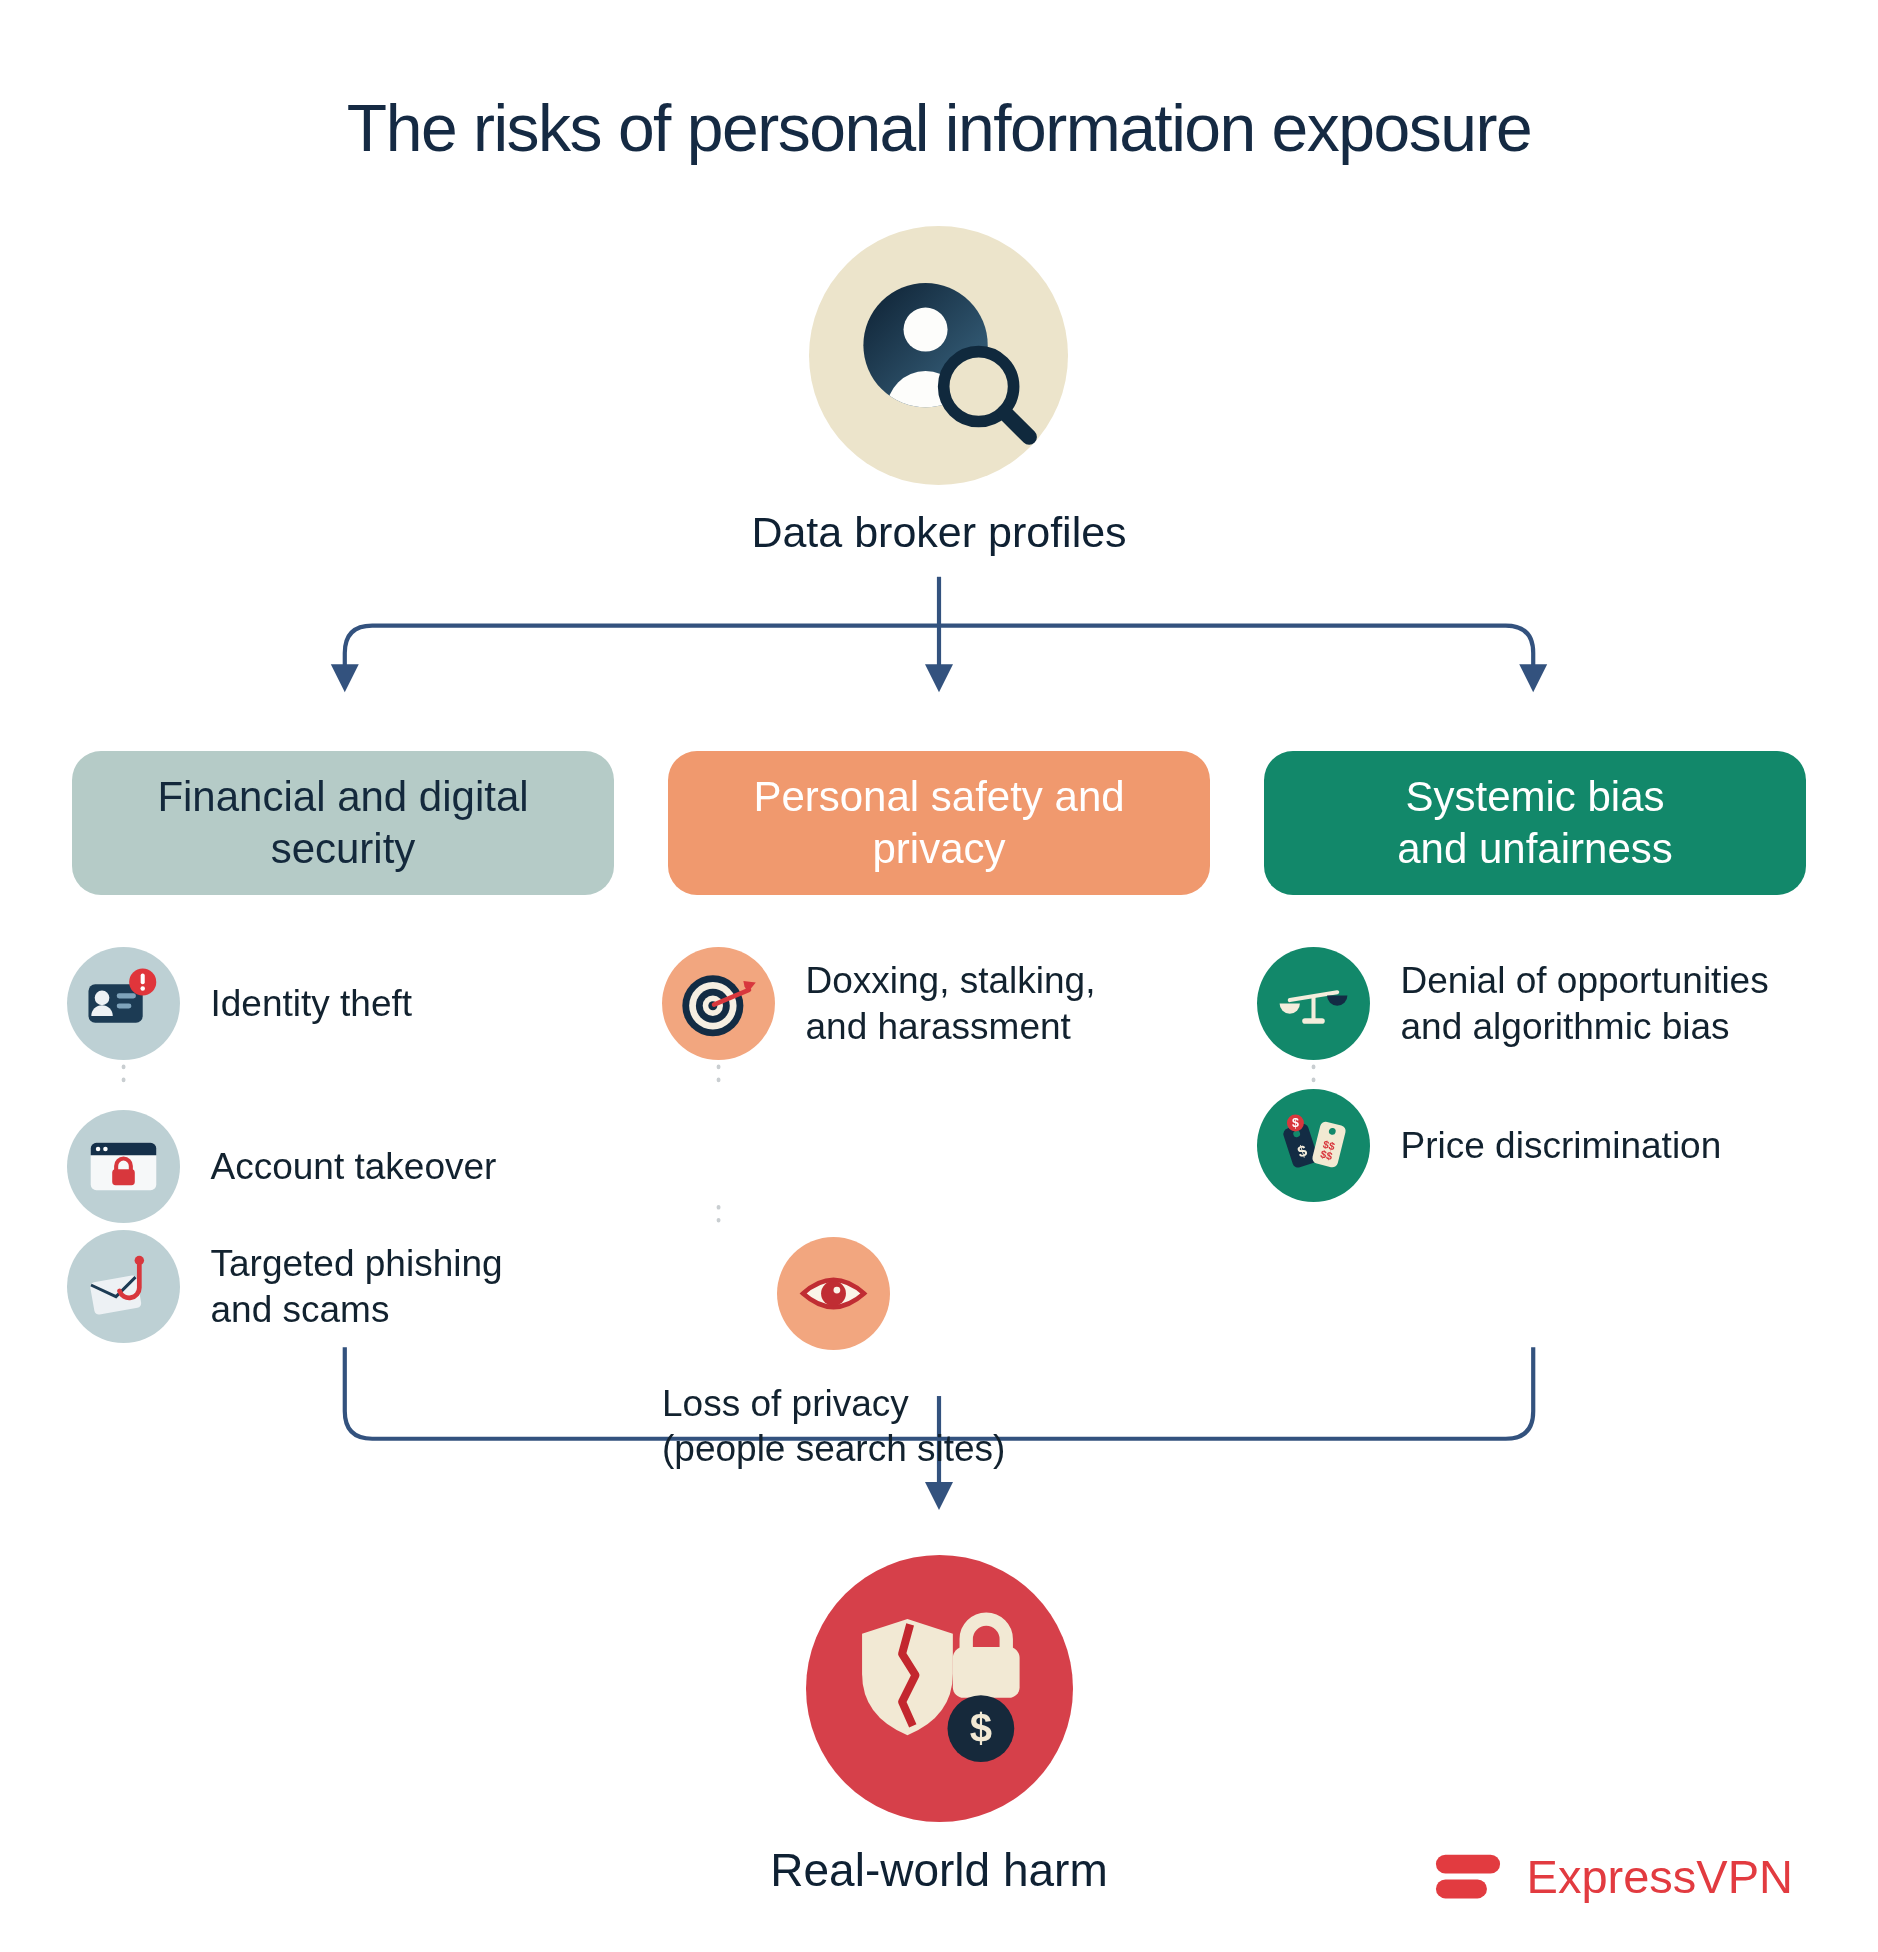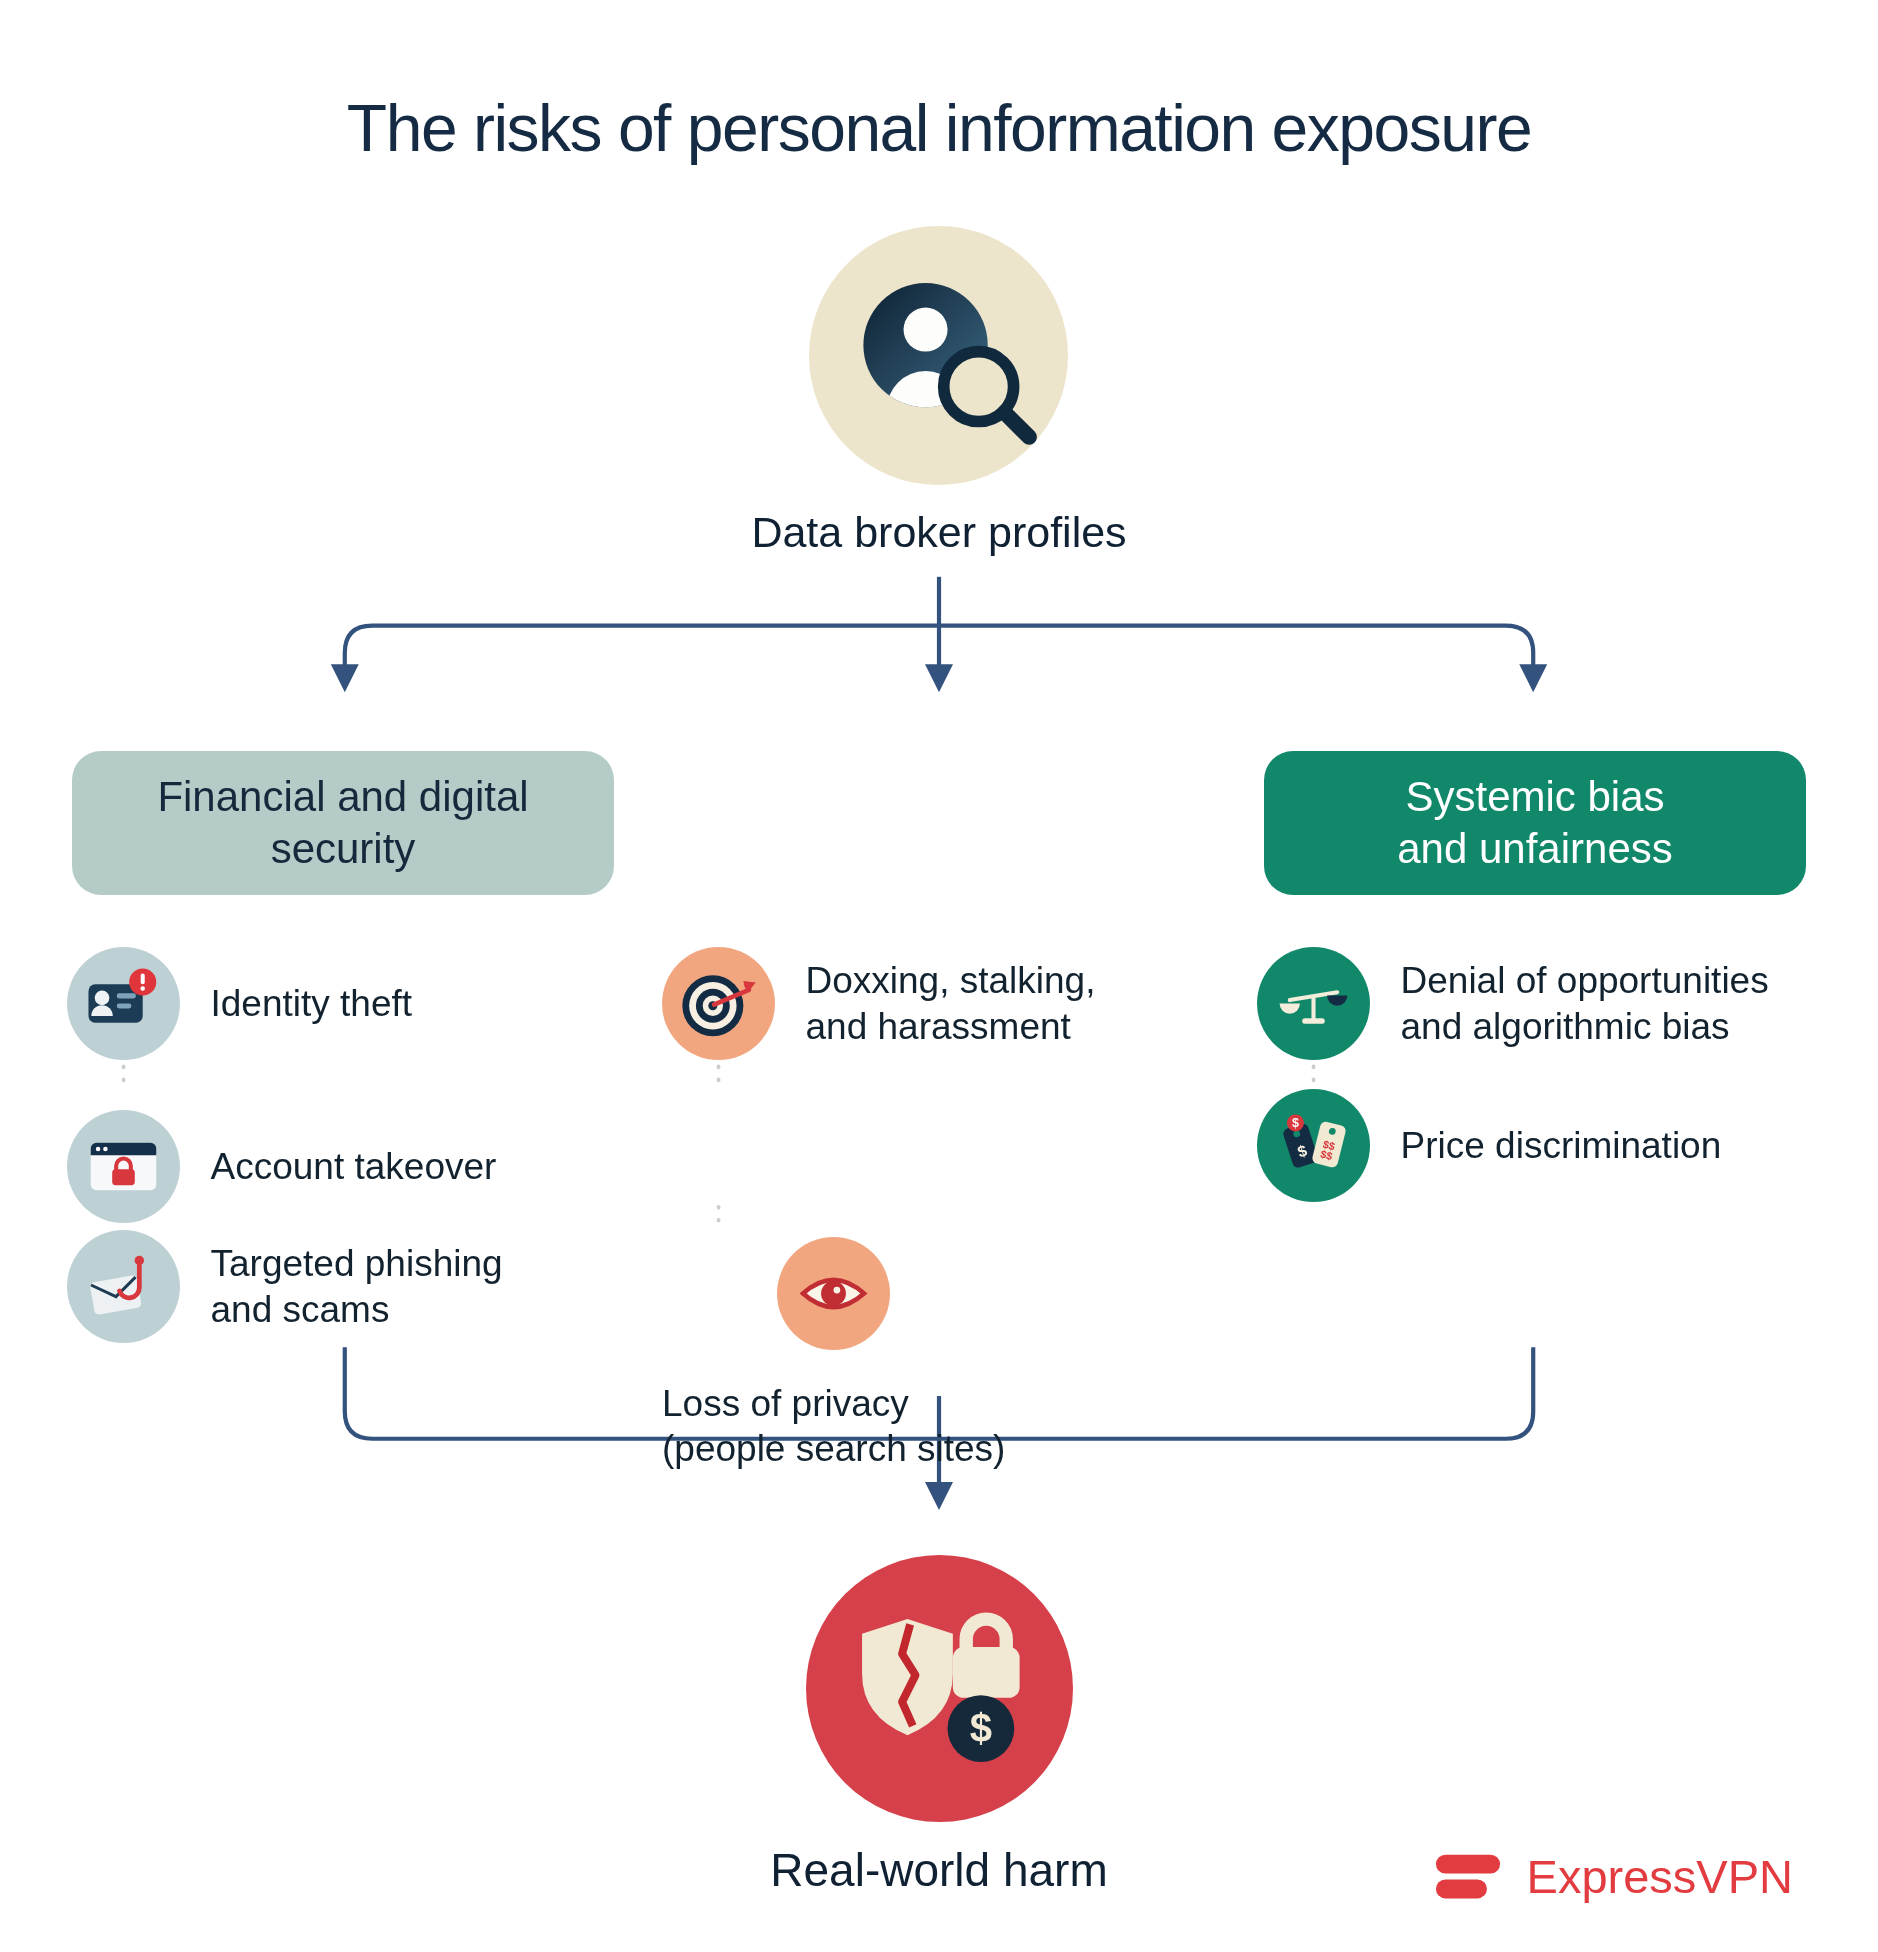--- a/index.html
+++ b/index.html
@@ -98,20 +98,22 @@
         <path d="M60 142 a30 30 0 0 1 60 0 z" fill="#fdfdfb"></path>
       </g>
       <circle cx="131" cy="124" r="27" fill="#ece4cb" stroke="#10293d" stroke-width="9"></circle>
       <line x1="151" y1="144" x2="170" y2="163" stroke="#10293d" stroke-width="12" stroke-linecap="round"></line>
     </svg>
   </div>
   <div class="source-label">Data broker profiles</div>
 
   <div class="col-header c1">Financial and digital
 security</div>
+  <div class="col-header c2">Personal safety and
+privacy</div>
   <div class="col-header c3">Systemic bias
 and unfairness</div>
 
   <div class="item i-f1">
     <span class="ic">
       <svg viewBox="0 0 100 100">
         <circle cx="50" cy="50" r="50" fill="#bdd0d4"></circle>
         <rect x="19" y="33" width="48" height="34" rx="6" fill="#1c3b54"></rect>
         <circle cx="31" cy="45" r="6.5" fill="#eef2f5"></circle>
         <path d="M21.5 61 a9.5 9.5 0 0 1 19 0 z" fill="#eef2f5"></path>

